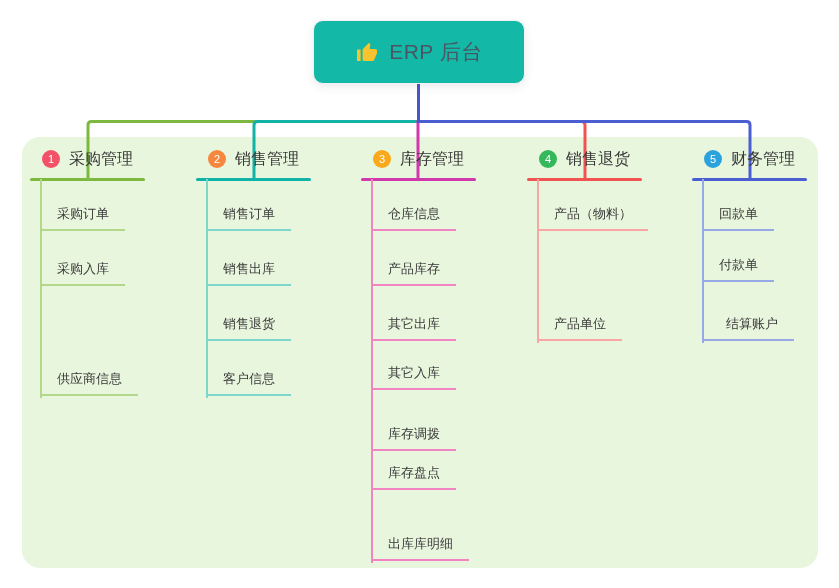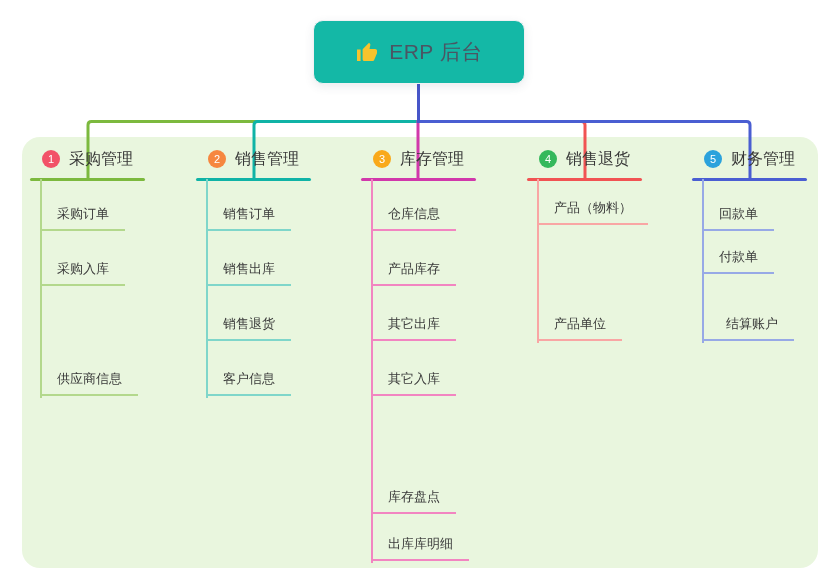--- a/index.html
+++ b/index.html
@@ -96,54 +96,57 @@
       <div class="child-trunk" style="background: rgb(242, 133, 193); height: 384px;"></div>
     <div class="child-row" style="left: 10px; top: 53px; border-bottom-color: rgb(242, 133, 193);">
       <span class="child-label">仓库信息</span>
     </div>
       <div class="child-row" style="left: 10px; top: 108px; border-bottom-color: rgb(242, 133, 193);">
       <span class="child-label">产品库存</span>
     </div>
       <div class="child-row" style="left: 10px; top: 163px; border-bottom-color: rgb(242, 133, 193);">
       <span class="child-label">其它出库</span>
     </div>
-      <div class="child-row" style="left: 10px; top: 218px; border-bottom-color: rgb(242, 133, 193);">
+      <div class="child-row" style="left: 10px; top: 212px; border-bottom-color: rgb(242, 133, 193);">
       <span class="child-label">其它入库</span>
     </div>
-      <div class="child-row" style="left: 10px; top: 336px; border-bottom-color: rgb(242, 133, 193);">
+      <div class="child-row" style="left: 10px; top: 273px; border-bottom-color: rgb(242, 133, 193);">
+      <span class="child-label">库存调拨</span>
+    </div>
+      <div class="child-row" style="left: 10px; top: 312px; border-bottom-color: rgb(242, 133, 193);">
       <span class="child-label">库存盘点</span>
     </div>
       <div class="child-row" style="left: 10px; top: 383px; border-bottom-color: rgb(242, 133, 193);">
       <span class="child-label">出库库明细</span>
     </div>
     </div>
     <div class="branch" style="left: 527px;">
       <div class="branch-header">
         <span class="badge" style="background: rgb(53, 184, 92);">4</span>
         <span class="branch-label">销售退货</span>
       </div>
       <div class="branch-underline" style="background: rgb(241, 83, 83);"></div>
       <div class="child-trunk" style="background: rgb(249, 166, 164); height: 164px;"></div>
-    <div class="child-row" style="left: 10px; top: 47px; border-bottom-color: rgb(249, 166, 164);">
+    <div class="child-row" style="left: 10px; top: 53px; border-bottom-color: rgb(249, 166, 164);">
       <span class="child-label">产品（物料）</span>
     </div>
       <div class="child-row" style="left: 10px; top: 163px; border-bottom-color: rgb(249, 166, 164);">
       <span class="child-label">产品单位</span>
     </div>
     </div>
     <div class="branch" style="left: 692px;">
       <div class="branch-header">
         <span class="badge" style="background: rgb(43, 162, 220);">5</span>
         <span class="branch-label">财务管理</span>
       </div>
       <div class="branch-underline" style="background: rgb(74, 94, 210);"></div>
       <div class="child-trunk" style="background: rgb(151, 169, 230); height: 164px;"></div>
     <div class="child-row" style="left: 10px; top: 53px; border-bottom-color: rgb(151, 169, 230);">
       <span class="child-label">回款单</span>
     </div>
-      <div class="child-row" style="left: 10px; top: 96px; border-bottom-color: rgb(151, 169, 230);">
+      <div class="child-row" style="left: 10px; top: 104px; border-bottom-color: rgb(151, 169, 230);">
       <span class="child-label">付款单</span>
     </div>
       <div class="child-row" style="left: 10px; top: 163px; border-bottom-color: rgb(151, 169, 230); padding-left: 24px;">
       <span class="child-label">结算账户</span>
     </div>
     </div>
   </div>
 
 </body></html>

